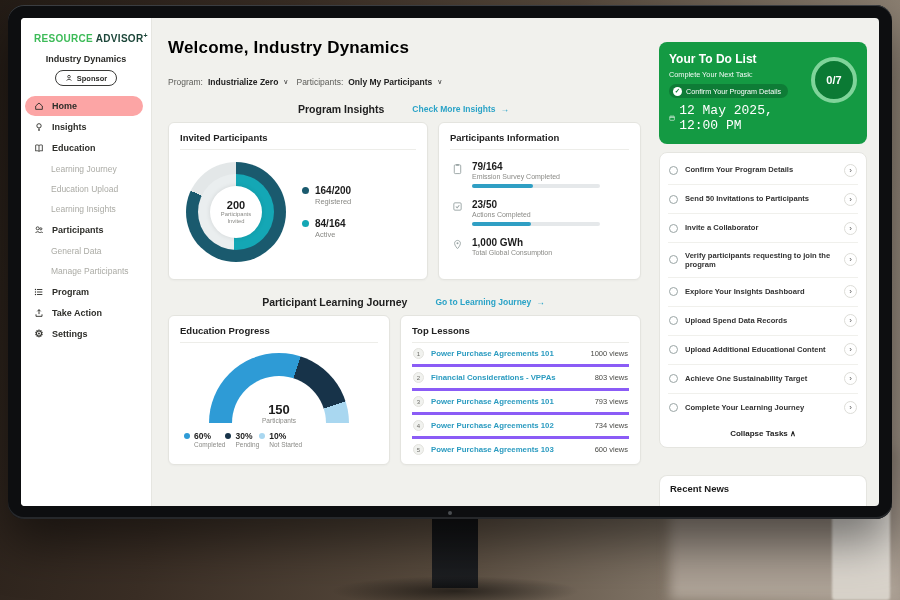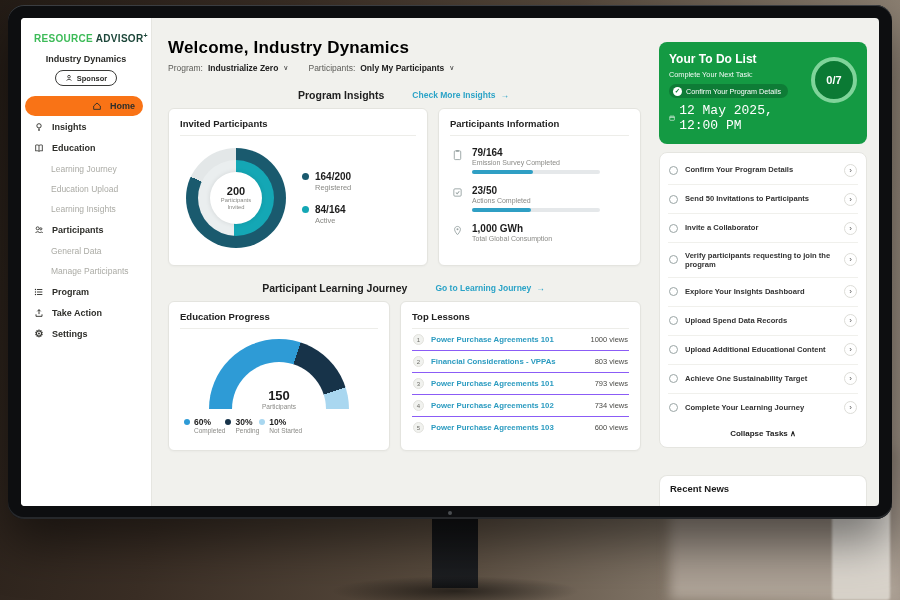--- a/index.html
+++ b/index.html
@@ -21,28 +21,28 @@
   
   .sidebar { width:131px; background:#fff; border-right:1px solid #E6E6E1; padding-top:14px; flex-shrink:0; }
   .logo { padding:0 0 6px 13px; font-size:10px; font-weight:bold; letter-spacing:.3px; }
   .logo .lg-green { color:#3DBB58; }
   .logo .lg-dark { color:#1C4639; }
   .logo .lg-sup { color:#1C4639; font-size:7px; vertical-align:super; }
   .org { text-align:center; font-size:9px; font-weight:bold; color:#2a2a27; margin-top:4px; }
   .badge { margin:6px auto 10px; width:62px; height:16px; border:1px solid #3a3a38; border-radius:9px; display:flex; align-items:center; justify-content:center; gap:4px; font-size:7.5px; font-weight:bold; color:#2a2a27; background:#fff; }
   .badge svg { display:block; }
   .nav-item { display:flex; align-items:center; gap:7px; padding:5px 8px 5px 12px; font-size:9px; font-weight:bold; color:#2e2e2a; margin:1px 8px 1px 0; cursor:default; }
-  .nav-item.active { background:#f97316; border-radius:13px; margin-left:4px; padding-left:8px;justify-content:flex-end; }
+  .nav-item.active { background:#fca5a5; border-radius:13px; margin-left:4px; padding-left:8px; }
   .nav-sub { padding:5px 8px 5px 30px; font-size:8.5px; color:#ABABA5; font-weight:normal; }
   .nav-icon { width:12px; display:inline-flex; justify-content:center; color:#3a3a36; font-size:10px; line-height:10px; }
 
   
   .main { flex:1; padding:20px 10px 0 16px; min-width:0; }
   .welcome { font-size:17px; font-weight:bold; color:#000000; letter-spacing:.2px; }
-  .filters { display:flex; gap:20px; margin-top:5px; align-items:center; }
+  .filters { display:flex; gap:8px; margin-top:19px; align-items:center; }
   .filter { display:flex; align-items:center; gap:5px; font-size:8.5px; color:#5c5c58; }
   .filter b { color:#222; }
   .chev { font-size:7px; color:#333; }
   .section-head { display:flex; justify-content:center; align-items:center; margin:16px 2px 7px 0;gap:28px; }
   .section-title { font-size:10.5px; font-weight:bold; color:#202020; }
   .section-link { font-size:8.5px; font-weight:bold; color:#2BA3C7; display:flex; gap:5px; align-items:center; cursor:pointer; }
   .cards-row { display:flex; gap:10px; }
   .card { background:#fff; border:1px solid #E4E4DF; border-radius:6px; padding:9px 11px; box-shadow:0 1px 2px rgba(0,0,0,.03); }
   .card-title { font-size:9.5px; font-weight:bold; color:#222; padding-bottom:6px; border-bottom:1px solid #EDEDE9; }
 
@@ -80,21 +80,21 @@
   .gc-value { font-size:13px; font-weight:bold; color:#1c1c1c; }
   .gc-label { font-size:6.5px; color:#8a8a86; }
   .legend-h { display:flex; justify-content:flex-start; padding:4px 4px 0 4px; }
   .leg-h-item { display:flex; gap:4px; }
   .leg-h-dot { width:6px; height:6px; border-radius:50%; margin-top:2px; flex-shrink:0; }
   .leg-h-value { font-size:8.5px; font-weight:bold; color:#1c1c1c; }
   .leg-h-label { font-size:6.5px; color:#8a8a86; }
 
   
   .card-lessons { flex:1; height:150px; padding-bottom:4px; }
-  .lesson-row { display:flex; align-items:center; gap:7px; padding:5px 1px; border-bottom:1px solid #8b5cf6; }
+  .lesson-row { display:flex; align-items:center; gap:7px; padding:5px 1px; border-bottom:3px solid #8b5cf6; }
   .lesson-row:last-child { border-bottom:none; }
   .lesson-rank { width:11px; height:11px; border-radius:50%; background:#F1F2EF; border:1px solid #E3E3DE; color:#6b6b66; font-size:6px; display:flex; align-items:center; justify-content:center; flex-shrink:0; }
   .lesson-title { flex:1; font-size:7.8px; font-weight:bold; color:#2B9BC0; cursor:pointer; white-space:nowrap; overflow:hidden; }
   .lesson-views { font-size:7.5px; color:#4a4a46; }
 
   
   .rightcol { width:228px; padding:24px 12px 0 8px; display:flex; flex-direction:column; flex-shrink:0; height:100%; }
   .todo-head { position:relative; background:#149A43; border-radius:8px; padding:10px 62px 11px 10px; color:#fff; }
   .todo-title { font-size:12px; font-weight:bold; }
   .todo-sub { font-size:7.3px; margin-top:4px; opacity:.95; }

